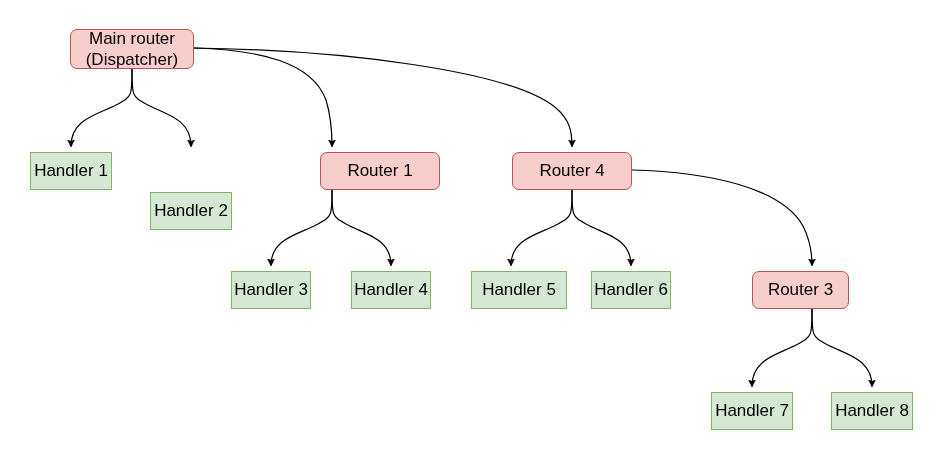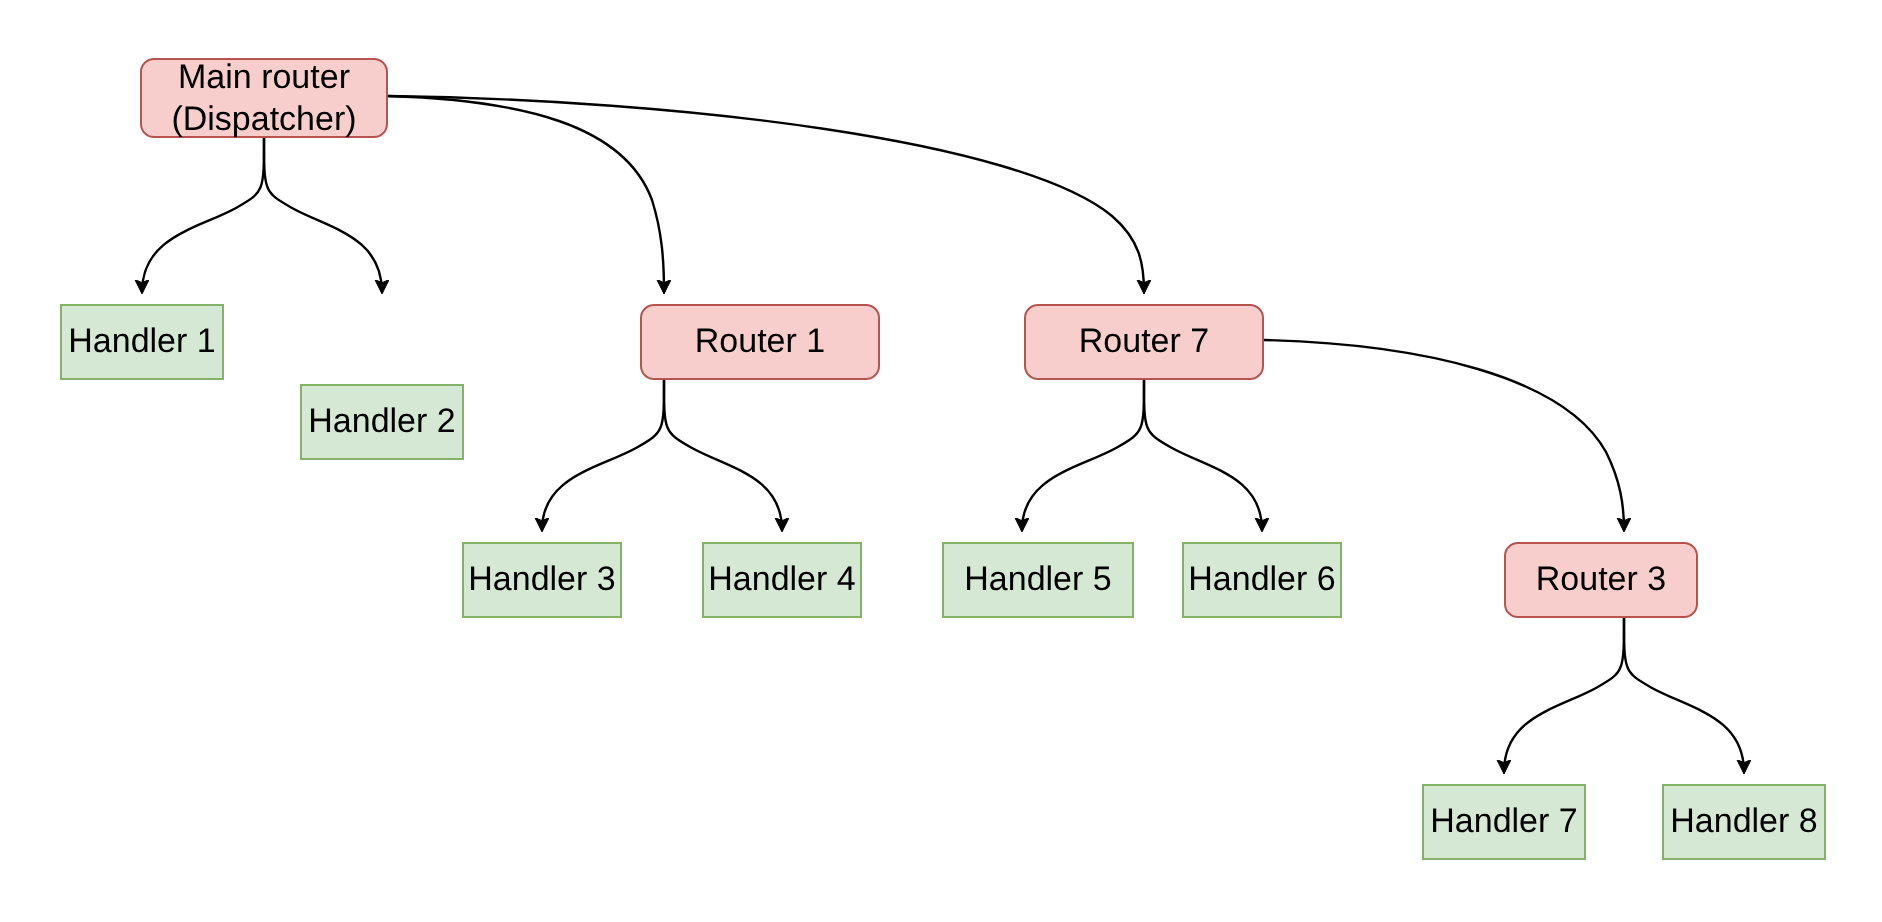--- a/index.html
+++ b/index.html
@@ -90,21 +90,21 @@
       <div class="node node-handler" style="left: 30px; top: 152px; width: 82px; height: 38px;">
         <span class="node-label">Handler 1</span>
       </div>
       <div class="node node-handler" style="left: 150px; top: 152px; width: 82px; height: 38px; margin-top: 40px;">
         <span class="node-label">Handler 2</span>
       </div>
       <div class="node node-router" style="left: 272px; top: 152px; width: 120px; height: 38px; margin-left: 48px;">
         <span class="node-label">Router 1</span>
       </div>
       <div class="node node-router" style="left: 512px; top: 152px; width: 120px; height: 38px;">
-        <span class="node-label">Router 7</span>
+        <span class="node-label">Router 4</span>
       </div>
       <div class="node node-handler" style="left: 231px; top: 271px; width: 80px; height: 38px;">
         <span class="node-label">Handler 3</span>
       </div>
       <div class="node node-handler" style="left: 351px; top: 271px; width: 80px; height: 38px;">
         <span class="node-label">Handler 4</span>
       </div>
       <div class="node node-handler" style="left: 471px; top: 271px; width: 96px; height: 38px;">
         <span class="node-label">Handler 5</span>
       </div>

